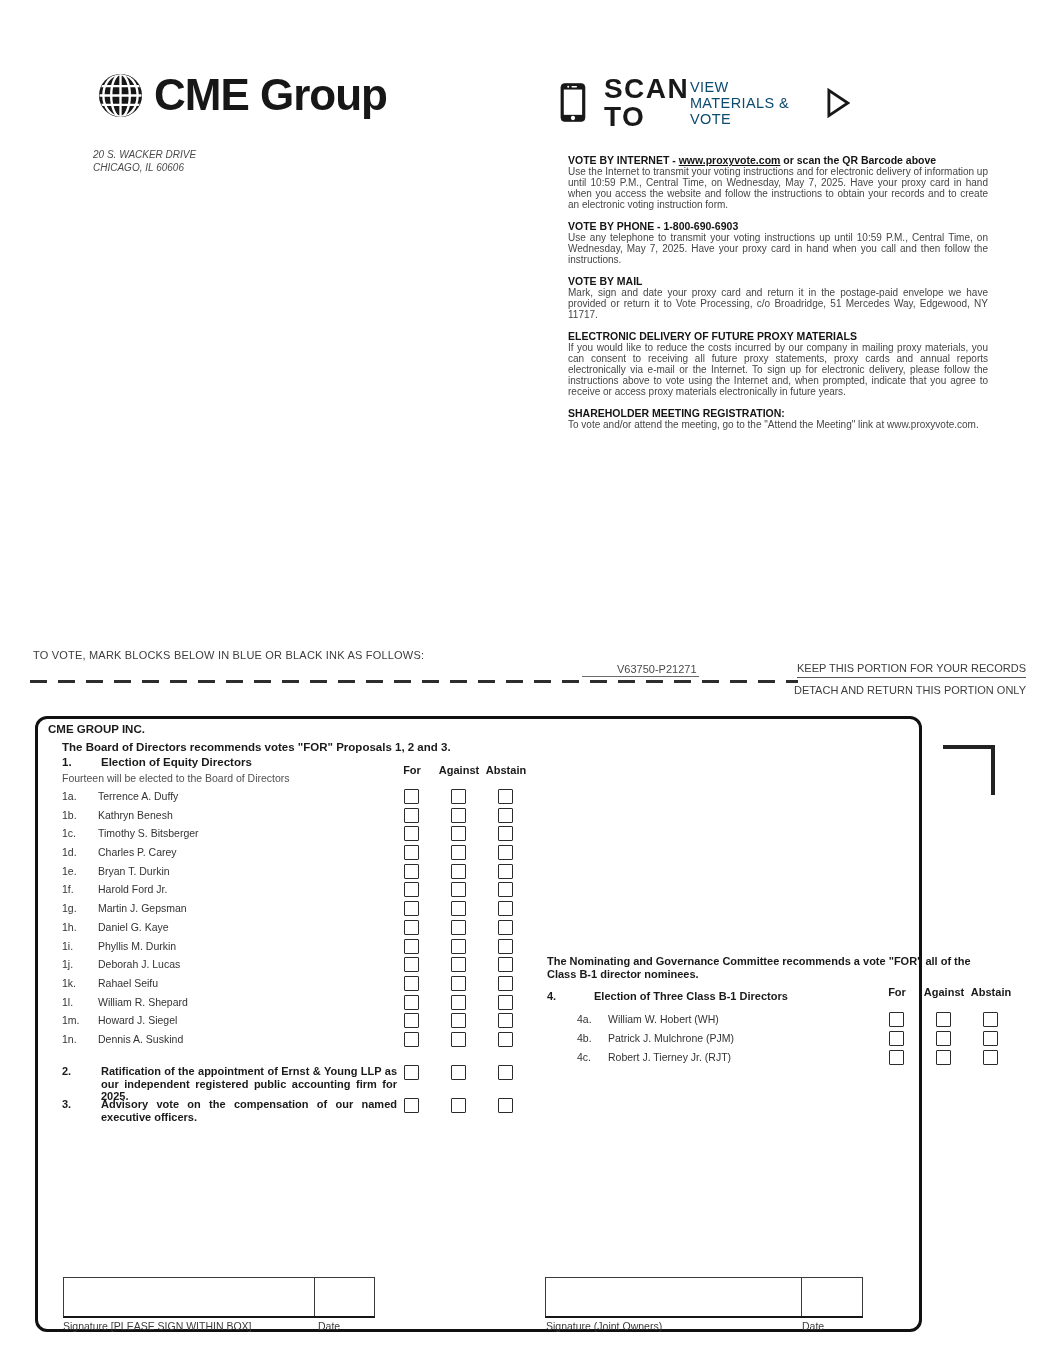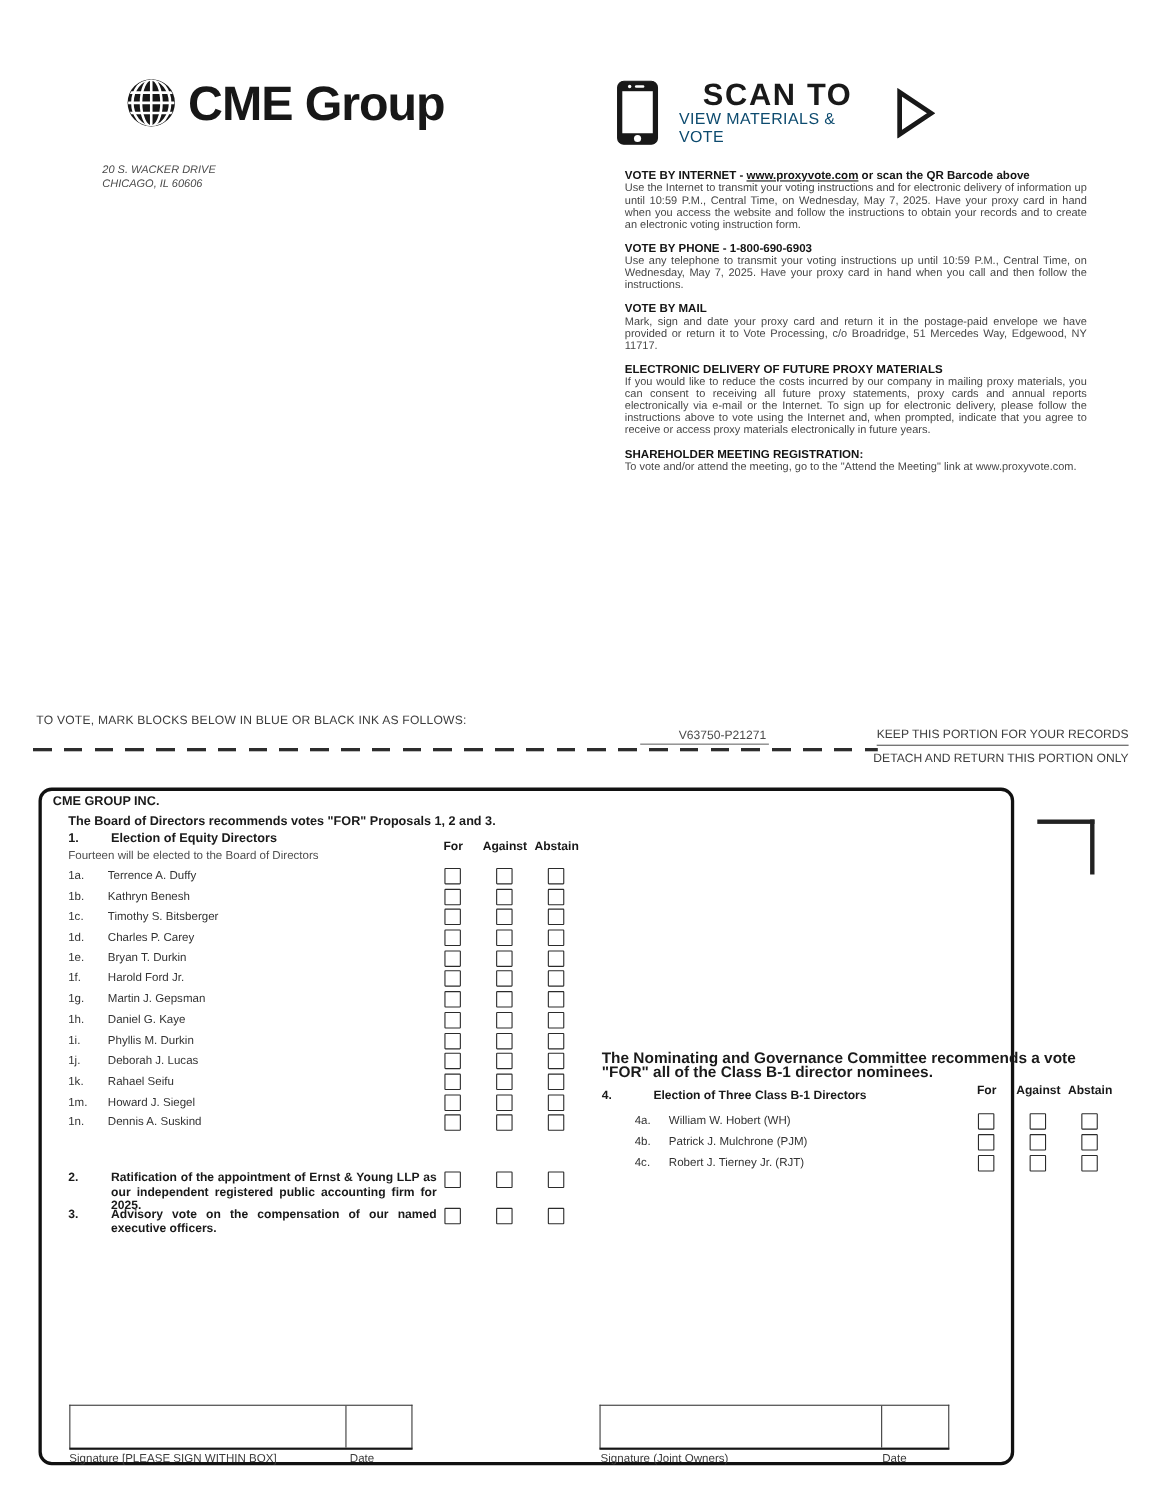--- a/index.html
+++ b/index.html
@@ -1,26 +1,26 @@
 <!DOCTYPE html>
 <html><head>
 <meta charset="utf-8">
 <style>
   * { margin:0; padding:0; box-sizing:border-box; }
   html,body { width:1055px; height:1365px; background:#fff; }
   body { font-family:"Liberation Sans", sans-serif; color:#1a1a1a; position:relative; overflow:hidden; }
   .abs { position:absolute; }
 
   
-  .logo { left:114px; top:70px; display:flex; align-items:flex-start; gap:10px; }
+  .logo { left:97px; top:70px; display:flex; align-items:center; gap:10px; }
   .logo-text { font-size:44px; font-weight:700; letter-spacing:-1px; color:#171717; }
   .address { left:93px; top:148px; font-size:10px; font-style:italic; color:#4a4a4a; line-height:13px; }
 
   .scan-banner { left:560px; top:71px; width:290px; display:flex; align-items:center; gap:18px; }
-  .scan-text { display:flex; flex-direction:column; align-items:center; }
+  .scan-text { display:flex; flex-direction:row; align-items:center; }
   .scan-l1 { font-size:28px; font-weight:800; letter-spacing:1.5px; color:#191919; line-height:28px; }
   .scan-l2 { font-size:14.5px; font-weight:400; letter-spacing:0.4px; color:#0c4a6e; margin-top:1px; }
 
   .instructions { left:568px; top:154px; width:420px; }
   .iblock { margin-bottom:10px; }
   .ihead { font-size:10.5px; font-weight:700; color:#141414; line-height:12px; }
   .ibody { font-size:10px; color:#464646; line-height:11px; text-align:justify; }
   .u { text-decoration:underline; }
 
   
@@ -55,21 +55,21 @@
   .directors .cb1 { left:369px; } .directors .cb2 { left:416px; } .directors .cb3 { left:463px; }
   .nominees  .cb1 { left:854px; } .nominees  .cb2 { left:901px; } .nominees  .cb3 { left:948px; }
 
   .prop { left:0; top:0; width:985px; }
   .prop .num { position:absolute; left:27px; top:3px; font-size:11px; font-weight:700; }
   .prop .ptext { position:absolute; left:66px; top:3px; width:296px; font-size:11px; font-weight:700; line-height:12.5px; text-align:justify; }
   .prop .cb { top:3px; }
   .prop .cb1 { left:369px; } .prop .cb2 { left:416px; } .prop .cb3 { left:463px; }
   .p2 { top:346px; } .p3 { top:379px; }
 
-  .committee { left:512px; top:239px; width:432px; font-size:14px; font-weight:700; line-height:12.5px; }
+  .committee { left:512px; top:239px; width:432px; font-size:11px; font-weight:700; line-height:12.5px; }
   .p4-num { left:512px; top:274px; font-size:11px; font-weight:700; }
   .p4-title { left:543px; top:274px; font-size:11px; font-weight:700;margin-left:16px; }
 
   .corner-h { left:908px; top:29px; width:52px; height:4px; background:#222; }
   .corner-v { left:956px; top:29px; width:4px; height:50px; background:#222; }
 
   .sig-box { top:561px; height:41px; border:1.5px solid #3a3a3a; border-bottom:2.5px solid #161616; background:#fff; }
   .sig-box-l { left:28px; width:312px; }
   .sig-box-r { left:510px; width:318px; }
   .sig-div { position:absolute; top:0; bottom:0; border-left:1.5px solid #3a3a3a; }
@@ -236,20 +236,27 @@
     <span class="cb cb3"></span>
   </div>
       <div class="vote-row">
     <span class="vr-id">1k.</span>
     <span class="vr-name">Rahael Seifu</span>
     <span class="cb cb1"></span>
     <span class="cb cb2"></span>
     <span class="cb cb3"></span>
   </div>
       <div class="vote-row">
+    <span class="vr-id">1l.</span>
+    <span class="vr-name">William R. Shepard</span>
+    <span class="cb cb1"></span>
+    <span class="cb cb2"></span>
+    <span class="cb cb3"></span>
+  </div>
+      <div class="vote-row">
     <span class="vr-id">1m.</span>
     <span class="vr-name">Howard J. Siegel</span>
     <span class="cb cb1"></span>
     <span class="cb cb2"></span>
     <span class="cb cb3"></span>
   </div>
       <div class="vote-row">
     <span class="vr-id">1n.</span>
     <span class="vr-name">Dennis A. Suskind</span>
     <span class="cb cb1"></span>

